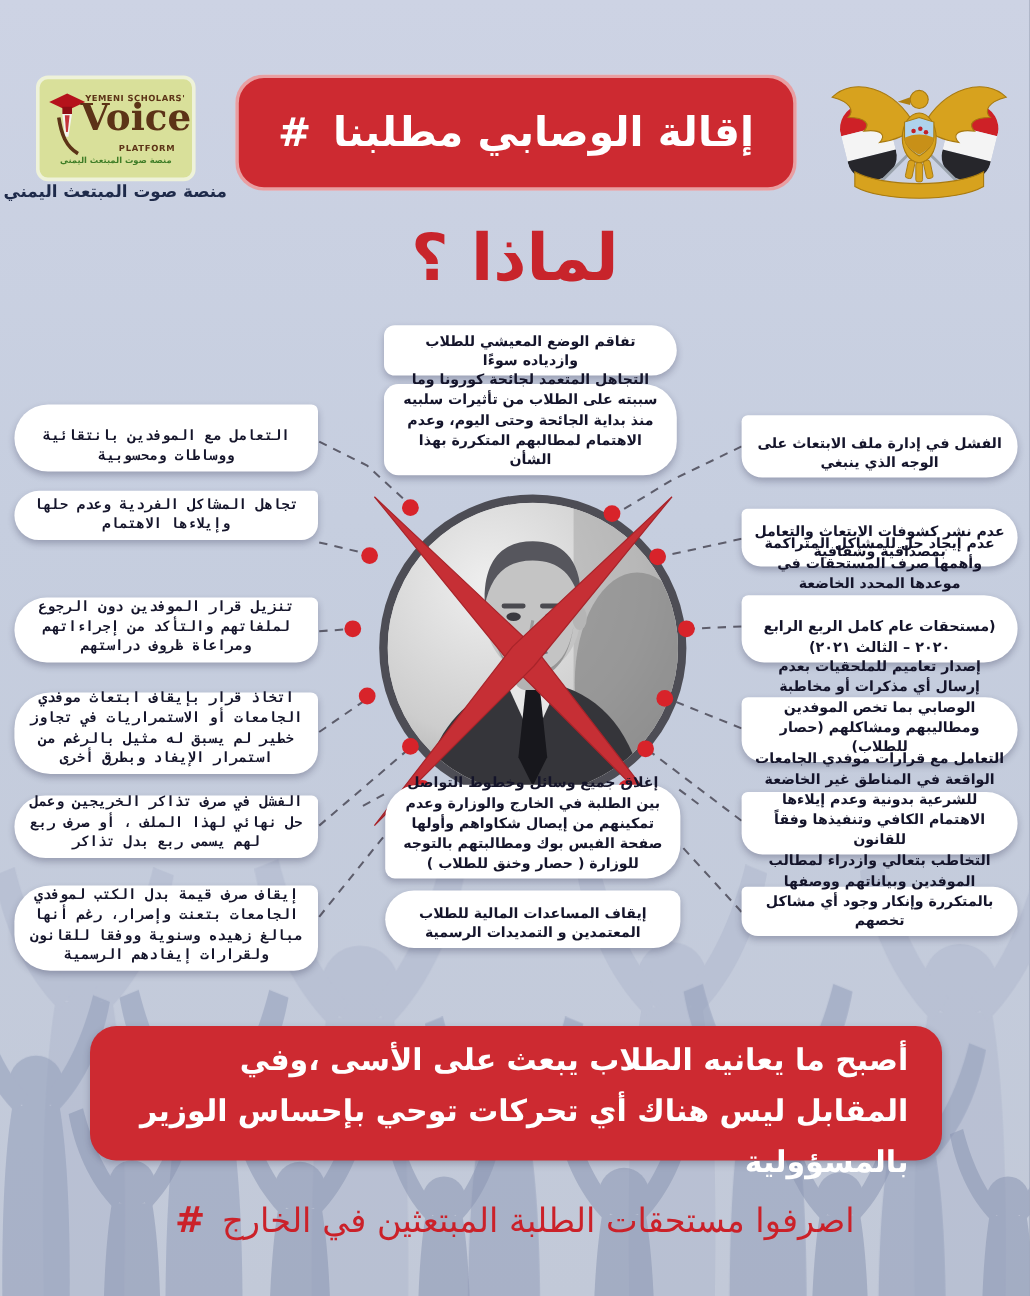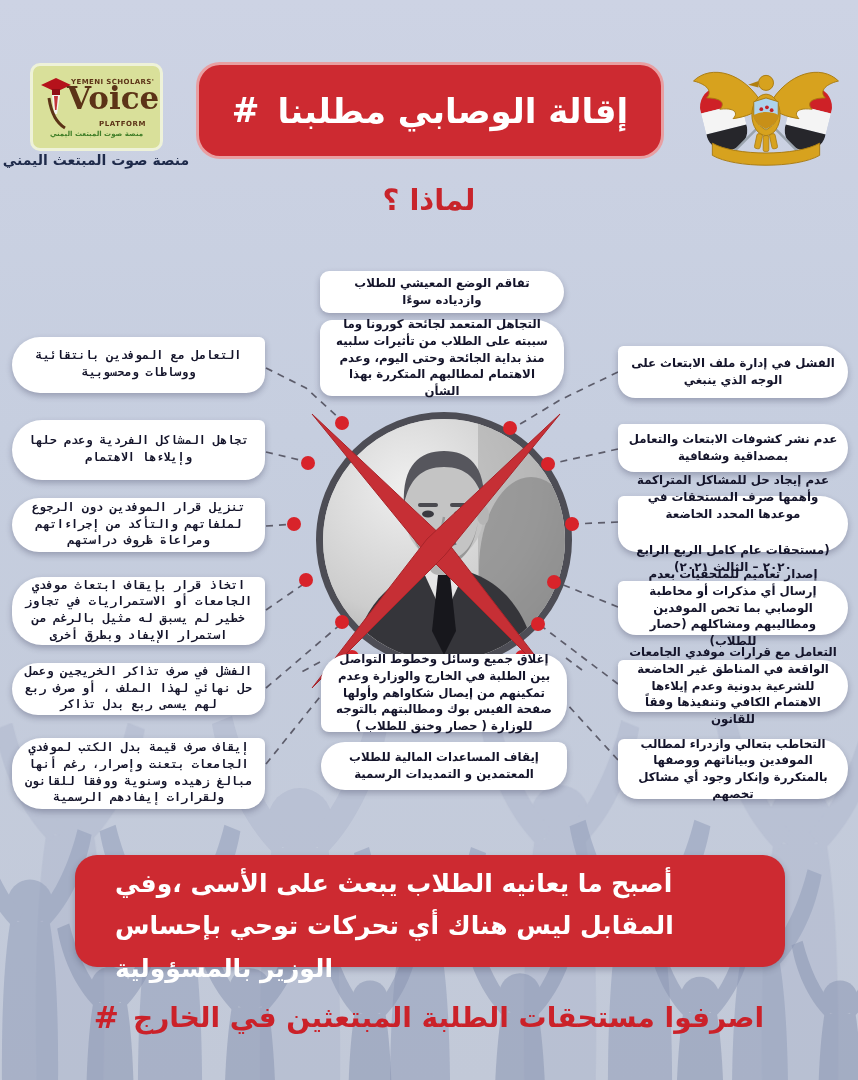--- a/index.html
+++ b/index.html
@@ -1,21 +1,21 @@
 <!DOCTYPE html>
 <html lang="ar"><head>
 <meta charset="utf-8">
 <style>
   html,body{margin:0;padding:0;background:#9fa7ba;}
   .poster{position:relative;width:858px;height:1080px;margin:0 auto;overflow:hidden;
     background:linear-gradient(180deg,#cdd3e4 0%,#c6cedf 40%,#c2c9d8 100%);
     font-family:"DejaVu Sans",sans-serif;}
   
   .callout{position:absolute;background:#fff;color:#14142a;font-weight:700;
-    display:flex;flex-direction:column;align-items:center;justify-content:center;
+    display:flex;flex-direction:column;align-items:center;justify-content:flex-end;
     text-align:center;direction:rtl;font-size:11.8px;line-height:1.42;
     padding:4px 10px;box-sizing:border-box;z-index:4;
     box-shadow:0 3px 6px rgba(30,30,60,.28);}
   .co-left{border-radius:30px 6px 20px 30px;font-family:Liberation Mono, monospace;}
   .co-right{border-radius:6px 30px 30px 20px;}
   .co-topc{border-radius:12px 28px 28px 12px;}
   .co-botc1{border-radius:28px 26px 28px 8px;}
   .co-botc2{border-radius:28px 10px 26px 28px;}
   .note{font-size:12px;margin-top:19px;}
   
@@ -33,38 +33,38 @@
   .logo-caption{position:absolute;left:2px;top:152px;width:188px;text-align:center;
     font-size:14px;font-weight:800;color:#1e2a4a;direction:rtl;z-index:4;}
   .title-box{position:absolute;left:196px;top:62px;width:468px;height:97px;
     background:#cd2a31;border:3px solid rgba(255,255,255,.55);border-radius:24px;
     display:flex;align-items:center;justify-content:center;gap:18px;z-index:4;
     box-sizing:border-box;}
   .title-hash{color:#fff;font-size:33px;font-weight:800;}
   .title-text{color:#fff;font-size:34px;font-weight:800;direction:rtl;}
   .emblem{position:absolute;left:686px;top:56px;z-index:4;}
   .why{position:absolute;left:0;right:0;top:183px;text-align:center;color:#c8242b;
-    font-size:29px;font-weight:800;direction:rtl;z-index:4;}
+    font-size:54px;font-weight:800;direction:rtl;z-index:4;}
   
   .photo-wrap{position:absolute;left:316px;top:412px;width:256px;height:256px;
     border-radius:50%;border:7px solid #4d4d55;overflow:hidden;z-index:2;
     box-sizing:border-box;background:#cfcfcf;}
   .overlay-svg{position:absolute;left:0;top:0;width:858px;height:1080px;z-index:3;
     pointer-events:none;}
   .crowd{position:absolute;left:0;bottom:0;width:858px;height:480px;z-index:1;}
   
   .banner{position:absolute;left:75px;top:855px;width:710px;height:112px;
     background:#cd2a31;border-radius:22px;display:flex;align-items:center;
     justify-content:center;z-index:6;box-shadow:0 3px 6px rgba(30,30,60,.25);}
   .banner-text{color:#fff;font-size:25px;font-weight:800;direction:rtl;
-    text-align:left;line-height:1.7;padding:0 40px;margin-top:31px;}
+    text-align:right;line-height:1.7;padding:0 28px;margin-top:31px;}
   .hashtag{position:absolute;left:0;right:0;top:1000px;display:flex;
     justify-content:center;align-items:center;gap:14px;z-index:6;}
   .hashtag-hash{color:#cb2129;font-size:30px;font-weight:800;}
-  .hashtag-text{color:#cb2129;font-size:28px;font-weight:700;direction:rtl;}
+  .hashtag-text{color:#cb2129;font-size:28px;font-weight:400;direction:rtl;}
 </style>
 </head>
 <body>
 
 <div class="poster">
 
   <svg class="crowd" viewBox="0 0 858 480">
     <defs>
       <g id="person">
         <circle cx="0" cy="-70" r="16"></circle>
@@ -201,21 +201,21 @@
   <div class="callout co-topc" style="left:320px;top:271px;width:244px;height:42px">
     <div>تفاقم الوضع المعيشي للطلاب وازدياده سوءًا</div>
   </div>
   <div class="callout co-topc" style="left:320px;top:320px;width:244px;height:76px">
     <div>التجاهل المتعمد لجائحة كورونا وما سببته على الطلاب من تأثيرات سلبيه منذ بداية الجائحة وحتى اليوم، وعدم الاهتمام لمطالبهم المتكررة بهذا الشأن</div>
   </div>
 
   <div class="callout co-left" style="left:12px;top:337px;width:253px;height:56px">
     <div>التعامل مع الموفدين بانتقائية ووساطات ومحسوبية</div>
   </div>
-  <div class="callout co-left" style="left:12px;top:420px;width:253px;height:60px">
+  <div class="callout co-left" style="left:12px;top:409px;width:253px;height:41px">
     <div>تجاهل المشاكل الفردية وعدم حلها وإيلاءها الاهتمام</div>
   </div>
   <div class="callout co-left" style="left:12px;top:498px;width:253px;height:54px">
     <div>تنزيل قرار الموفدين دون الرجوع لملفاتهم والتأكد من إجراءاتهم ومراعاة ظروف دراستهم</div>
   </div>
   <div class="callout co-left" style="left:12px;top:577px;width:253px;height:68px">
     <div>اتخاذ قرار بإيقاف ابتعاث موفدي الجامعات أو الاستمراريات في تجاوز خطير لم يسبق له مثيل بالرغم من استمرار الإيفاد وبطرق أخرى</div>
   </div>
   <div class="callout co-left" style="left:12px;top:663px;width:253px;height:52px">
     <div>الفشل في صرف تذاكر الخريجين وعمل حل نهائي لهذا الملف ، أو صرف ربع لهم يسمى ربع بدل تذاكر</div>
@@ -233,21 +233,21 @@
   <div class="callout co-right" style="left:618px;top:496px;width:230px;height:56px">
     <div>عدم إيجاد حل للمشاكل المتراكمة وأهمها صرف المستحقات في موعدها المحدد الخاضعة</div>
     <div class="note">(مستحقات عام كامل الربع الرابع ٢٠٢٠ – الثالث ٢٠٢١)</div>
   </div>
   <div class="callout co-right" style="left:618px;top:581px;width:230px;height:54px">
     <div>إصدار تعاميم للملحقيات بعدم إرسال أي مذكرات أو مخاطبة الوصابي بما تخص الموفدين ومطاليبهم ومشاكلهم (حصار للطلاب)</div>
   </div>
   <div class="callout co-right" style="left:618px;top:660px;width:230px;height:52px">
     <div>التعامل مع قرارات موفدي الجامعات الواقعة في المناطق غير الخاضعة للشرعية بدونية وعدم إيلاءها الاهتمام الكافي وتنفيذها وفقاً للقانون</div>
   </div>
-  <div class="callout co-right" style="left:618px;top:739px;width:230px;height:60px">
+  <div class="callout co-right" style="left:618px;top:739px;width:230px;height:41px">
     <div>التخاطب بتعالي وازدراء لمطالب الموفدين وبياناتهم ووصفها بالمتكررة وإنكار وجود أي مشاكل تخصهم</div>
   </div>
 
   <div class="callout co-botc1" style="left:321px;top:654px;width:246px;height:78px">
     <div>إغلاق جميع وسائل وخطوط التواصل بين الطلبة في الخارج والوزارة وعدم تمكينهم من إيصال شكاواهم وأولها صفحة الفيس بوك ومطالبتهم بالتوجه للوزارة ( حصار وخنق للطلاب )</div>
   </div>
   <div class="callout co-botc2" style="left:321px;top:742px;width:246px;height:48px">
     <div>إيقاف المساعدات المالية للطلاب المعتمدين و التمديدات الرسمية</div>
   </div>
 

